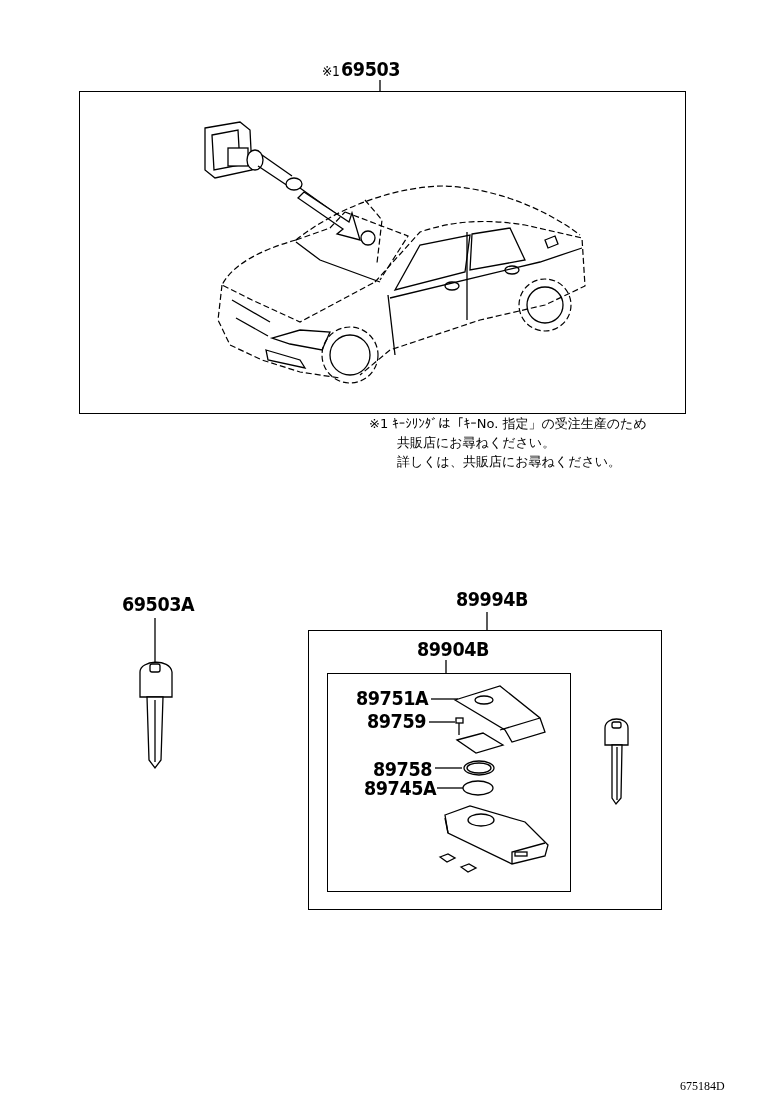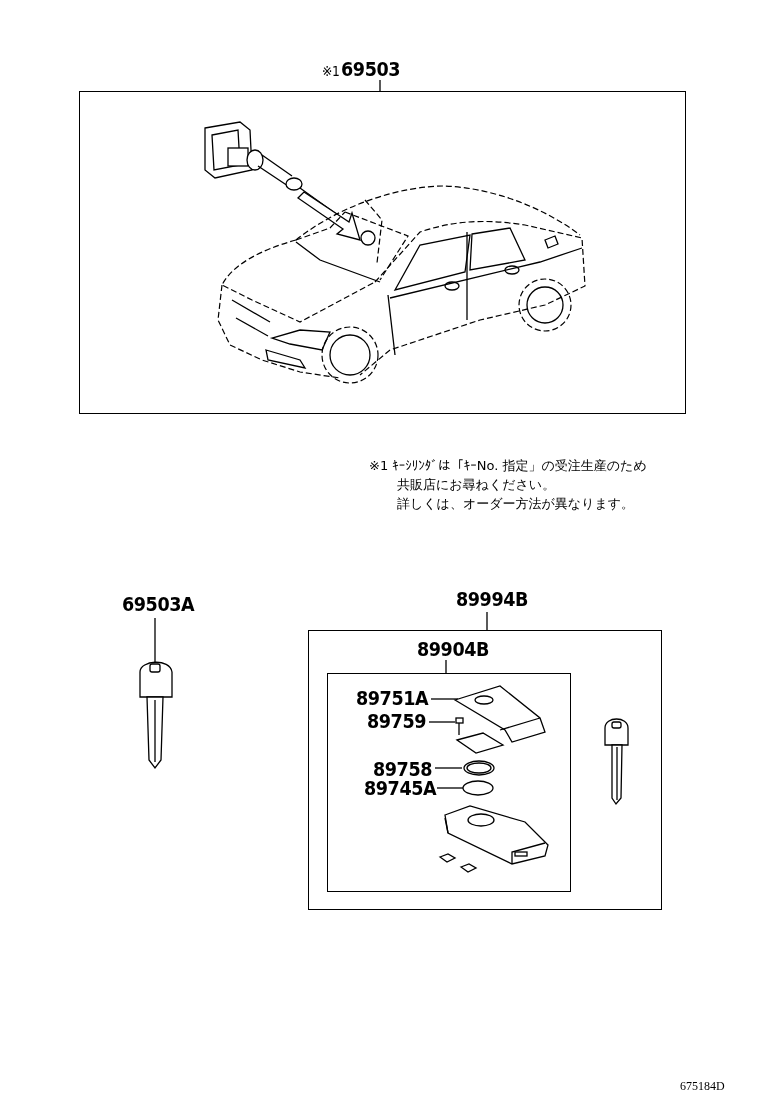--- a/index.html
+++ b/index.html
@@ -121,24 +121,24 @@
   </g>
 
   <g>
     <path class="fill-w" d="M605,728 C605,716 628,716 628,728 L628,745 L605,745 Z"></path>
     <rect class="fill-w" x="612" y="722" width="9" height="6" rx="2"></rect>
     <path class="fill-w" d="M612,745 L622,745 L621,798 L616,804 L612,798 Z"></path>
     <line class="ln" x1="617" y1="747" x2="617" y2="800"></line>
   </g>
 </svg>
 
-<div class="note" style="left:369px; top:456px;">
+<div class="note" style="left:369px; top:414px;">
   <div>※1 ｷｰｼﾘﾝﾀﾞは「ｷｰNo. 指定」の受注生産のため</div>
   <div class="note-indent" style="padding-left:28px;">共販店にお尋ねください。</div>
-  <div class="note-indent" style="padding-left:28px;">詳しくは、オーダー方法が異なります。</div>
+  <div class="note-indent" style="padding-left:28px;">詳しくは、共販店にお尋ねください。</div>
 </div>
 
 <div class="part-label" style="left:122px; top:592px;">69503A</div>
 
 <div class="part-label" style="left:456px; top:587px;">89994B</div>
 <div class="box" style="left:308px; top:630px; width:354px; height:280px;"></div>
 
 <div class="part-label" style="left:417px; top:637px;">89904B</div>
 <div class="box" style="left:327px; top:673px; width:244px; height:219px;"></div>
 

